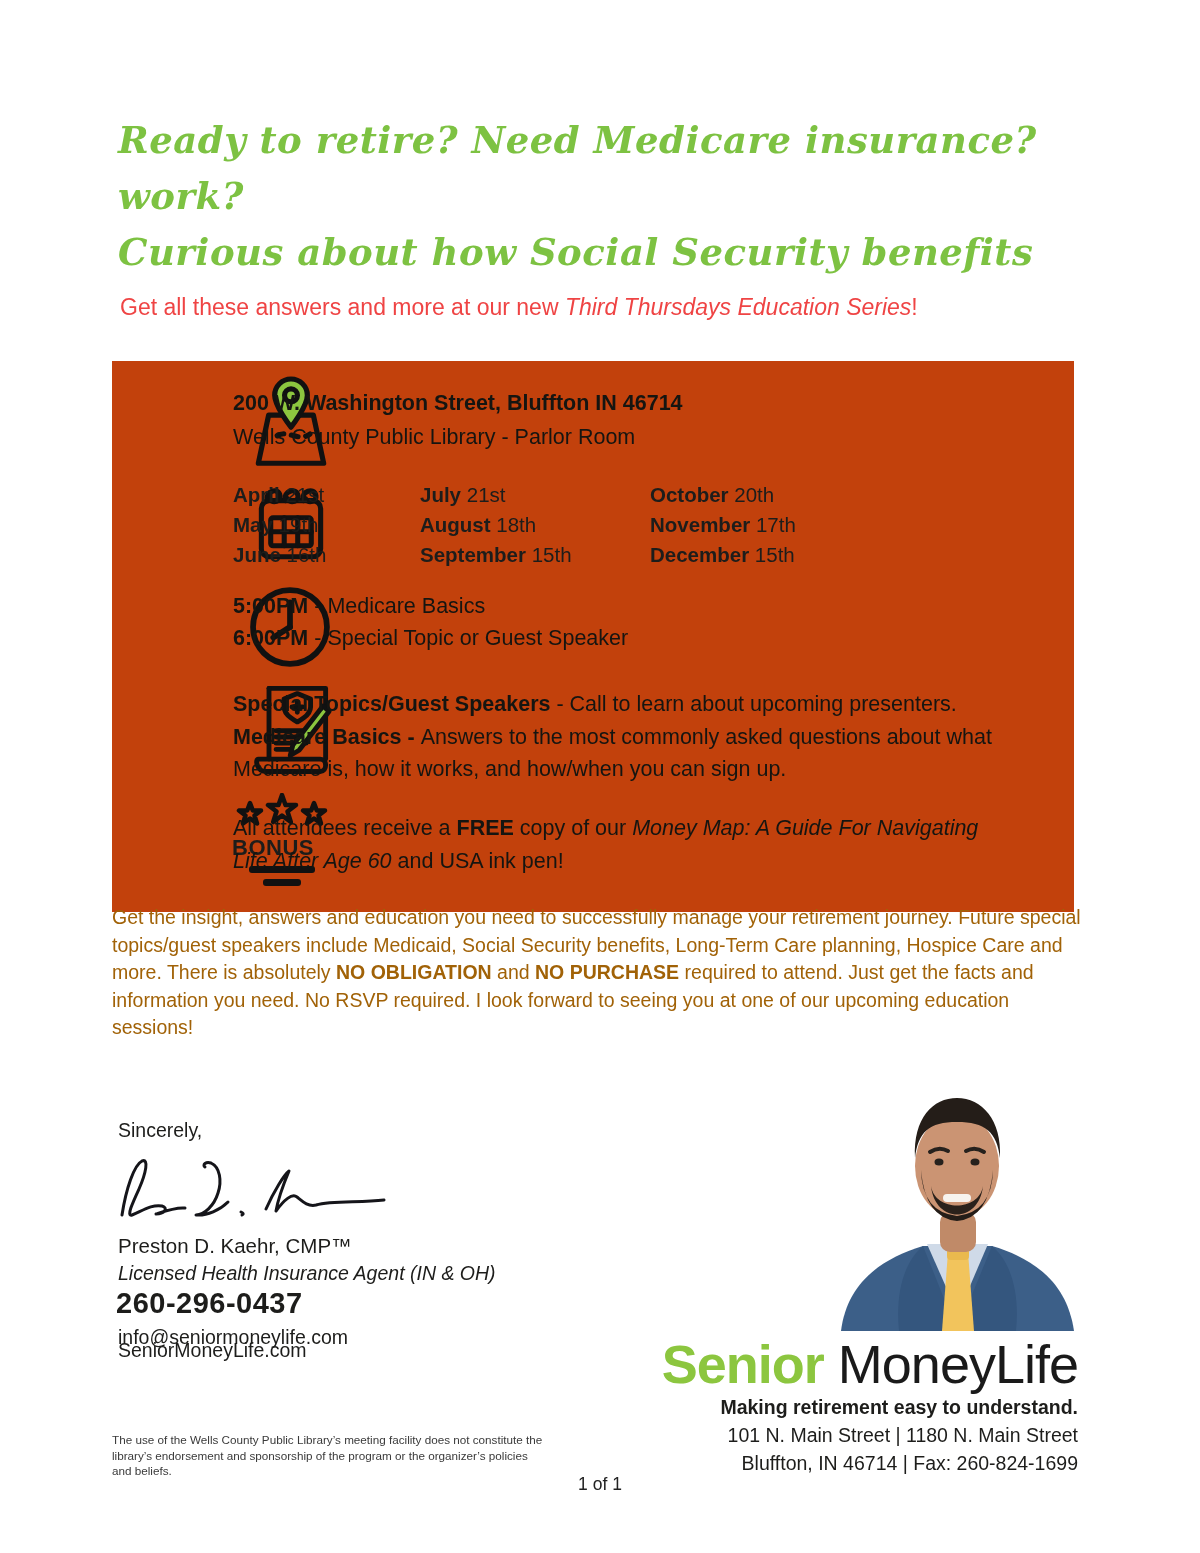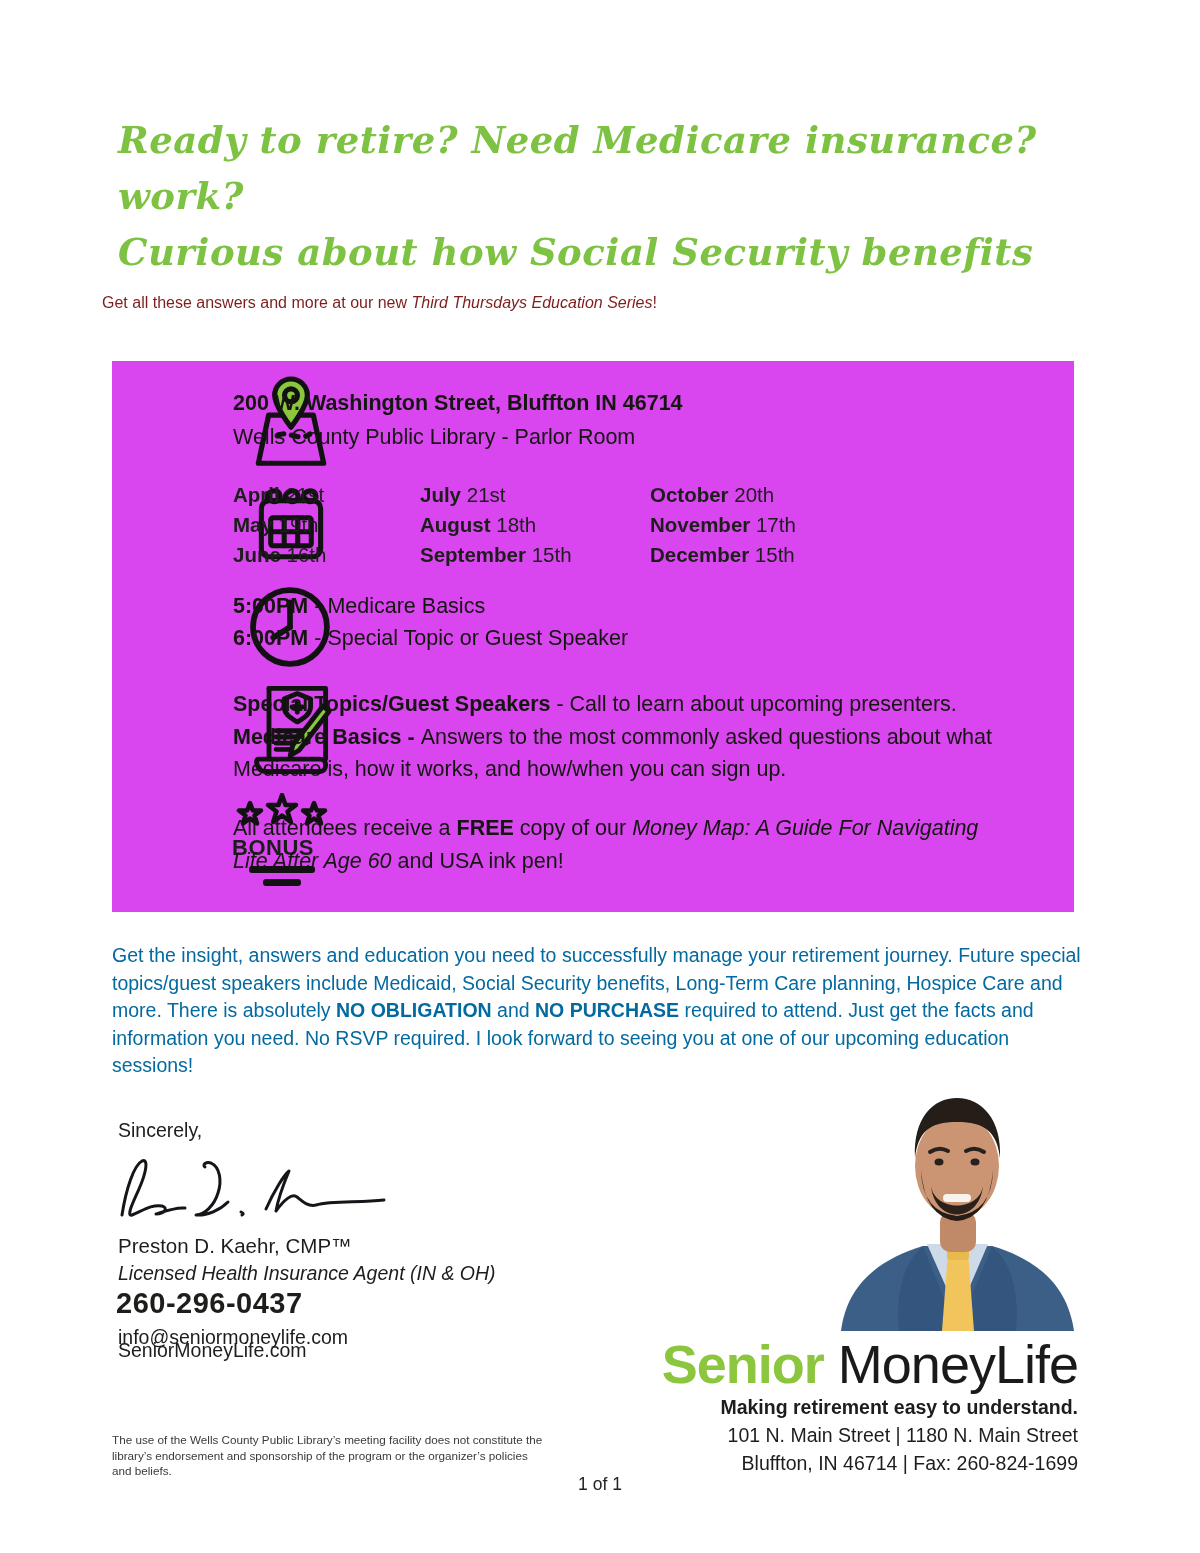--- a/index.html
+++ b/index.html
@@ -11,40 +11,40 @@
   }
   .b { font-weight:bold; }
   .i { font-style:italic; }
 
   .headline {
     position:absolute; left:118px; top:96px; width:960px;
     font-family:"DejaVu Serif", serif;
     font-style:italic; font-weight:bold;
     font-size:37px; line-height:56px; color:#7DC242; letter-spacing:.5px;
   }
-  .intro { position:absolute; left:102px; top:278px; width:980px; font-size:16px; color:#7f1d1d; }
+  .intro { position:absolute; left:120px; top:278px; width:980px; font-size:23px; color:#ef4444; }
 
   .info-box {
     position:absolute; left:112px; top:345px; width:962px; height:551px;
-    background:#d946ef;
+    background:#c2410c;
   }
   .info-box .icon { position:absolute; }
   .ib-text { position:absolute; color:#151511; }
   .loc-line1 { font-size:21.5px; font-weight:bold; }
   .loc-line2 { font-size:21.5px; margin-top:9px; }
   .dates-col { position:absolute; font-size:20.5px; line-height:30px; white-space:nowrap; }
   .time-line { font-size:21.5px; line-height:32px; }
   .topics { font-size:21.5px; line-height:32.5px; width:810px; }
   .bonus-text { font-size:21.5px; line-height:33px; width:770px; }
   .bonus-wrap { position:absolute; left:120px; top:432px; width:100px; text-align:left; }
   .bonus-label { font-size:22px; font-weight:bold; letter-spacing:.5px; margin-top:-2px; }
   .bonus-bar1 { width:66px; height:7px; background:#111; border-radius:3px; margin:5px auto 0; }
   .bonus-bar2 { width:38px; height:7px; background:#111; border-radius:3px; margin:6px auto 0; }
 
-  .paragraph { position:absolute; left:112px; top:926px; width:982px; font-size:19.5px; line-height:27.5px; color:#0369a1; }
+  .paragraph { position:absolute; left:112px; top:888px; width:982px; font-size:19.5px; line-height:27.5px; color:#a16207; }
 
   .sincerely { position:absolute; left:118px; top:1103px; font-size:19.5px; }
   .signature { position:absolute; left:108px; top:1135px; }
   .sig-name { position:absolute; left:118px; top:1218px; font-size:20.5px; }
   .sig-title { position:absolute; left:118px; top:1246px; font-size:19.5px; font-style:italic; }
   .sig-phone { position:absolute; left:116px; top:1271px; font-size:29px; font-weight:bold; letter-spacing:.5px; }
   .sig-email { position:absolute; left:118px; top:1310px; font-size:19.5px; }
   .sig-site  { position:absolute; left:118px; top:1323px; font-size:19.5px; }
 
   .photo { position:absolute; left:835px; top:1050px; width:245px; height:265px; }

